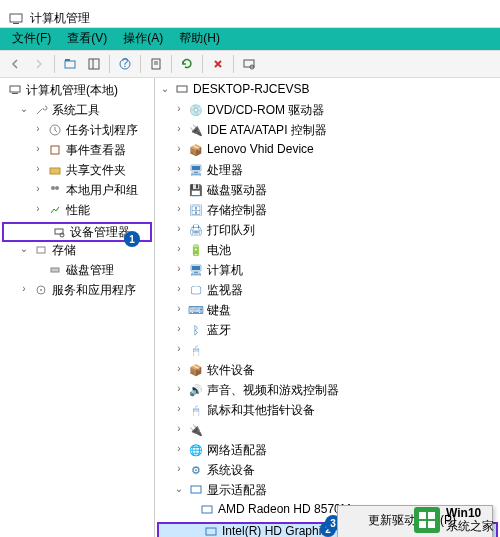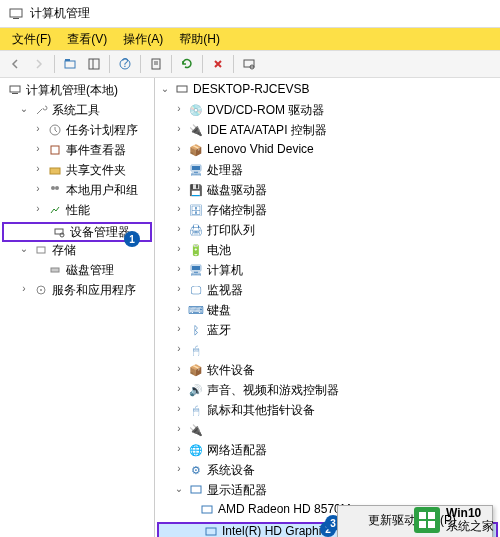--- a/index.html
+++ b/index.html
@@ -1,19 +1,19 @@
 <!DOCTYPE html>
 <html><head>
 <meta charset="utf-8">
 <style>
 * { margin: 0; padding: 0; box-sizing: border-box; font-family: "Microsoft YaHei", "Segoe UI", sans-serif; font-size: 12px; }
 body { background: #fff; width: 500px; height: 537px; overflow: hidden; position: relative; }
-.title-bar { background: #fff; height: 28px; display: flex; align-items: center; padding: 0 8px; border-bottom: 1px solid #ddd; }
+.title-bar { background: #fff; height: 28px; display: flex; align-items: flex-end; padding: 0 8px; border-bottom: 1px solid #ddd; }
 .title-bar .icon { width: 16px; height: 16px; margin-right: 6px; display: inline-flex; align-items: center; justify-content: center; }
-.menu-bar { height: 22px; display: flex; align-items: center; padding: 0 4px; background: #fde047; }
+.menu-bar { height: 22px; display: flex; padding: 0 4px; background: #14b8a6; }
 .menu-bar span { padding: 2px 8px; cursor: default; }
 .toolbar { height: 28px; display: flex; align-items: center; padding: 0 4px; background: #f5f5f5; border-top: 1px solid #ddd; border-bottom: 1px solid #ddd; gap: 2px; }
 .toolbar .btn { width: 22px; height: 22px; display: inline-flex; align-items: center; justify-content: center; cursor: default; }
 .toolbar .sep { width: 1px; height: 18px; background: #ccc; margin: 0 2px; }
 .main { display: flex; height: calc(537px - 28px - 22px - 28px); }
 .left-pane { width: 155px; border-right: 1px solid #ccc; overflow: hidden; padding: 4px 0; }
 .right-pane { flex: 1; overflow: hidden; padding: 4px 0; position: relative; }
 .tree-item { display: flex; align-items: flex-start; height: 20px; padding-left: 4px; white-space: nowrap; cursor: default; }
 .tree-item .expander { width: 12px; height: 12px; display: inline-flex; align-items: center; justify-content: center; color: #666; font-size: 10px; }
 .tree-item .icon { width: 16px; height: 16px; margin: 0 3px; display: inline-flex; align-items: center; justify-content: center; }

